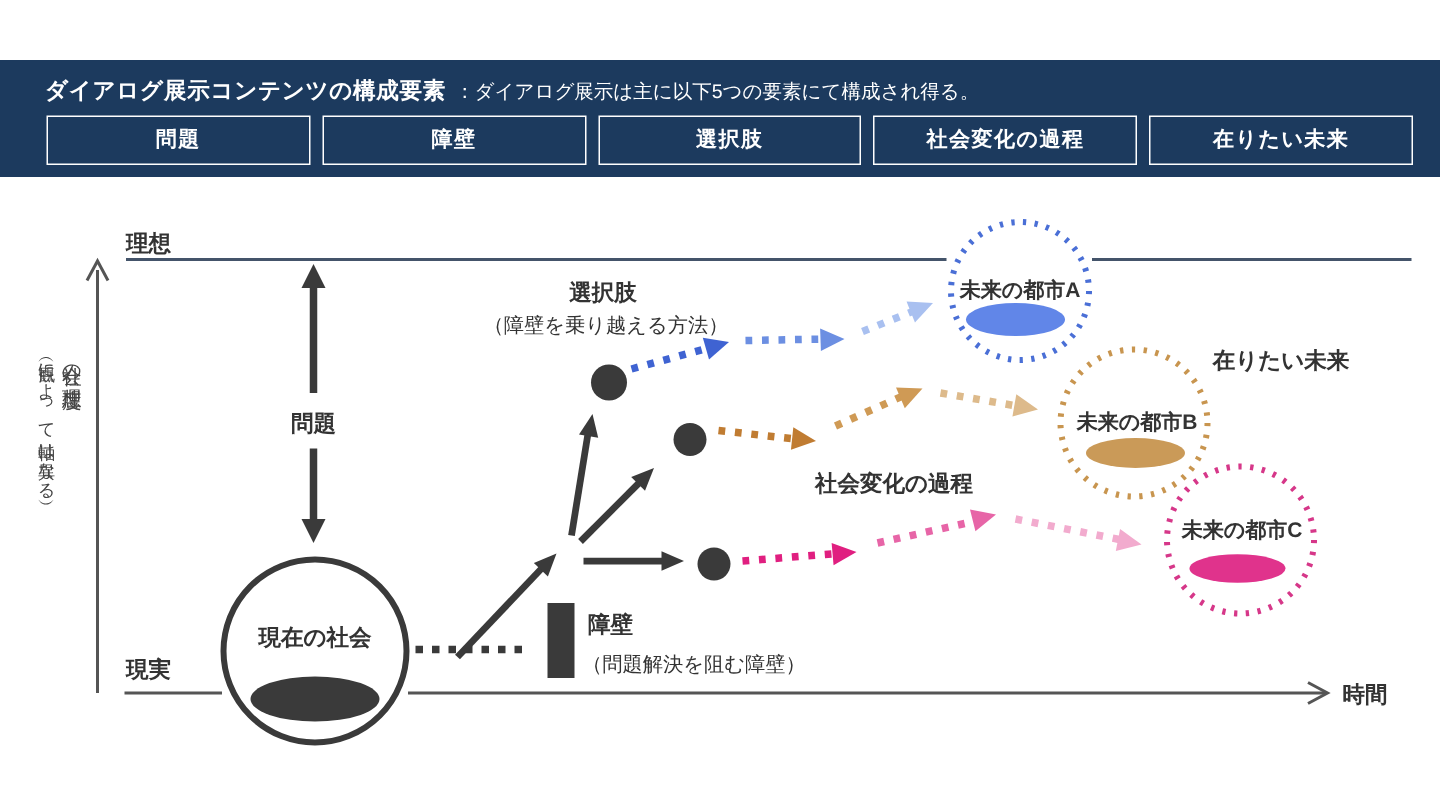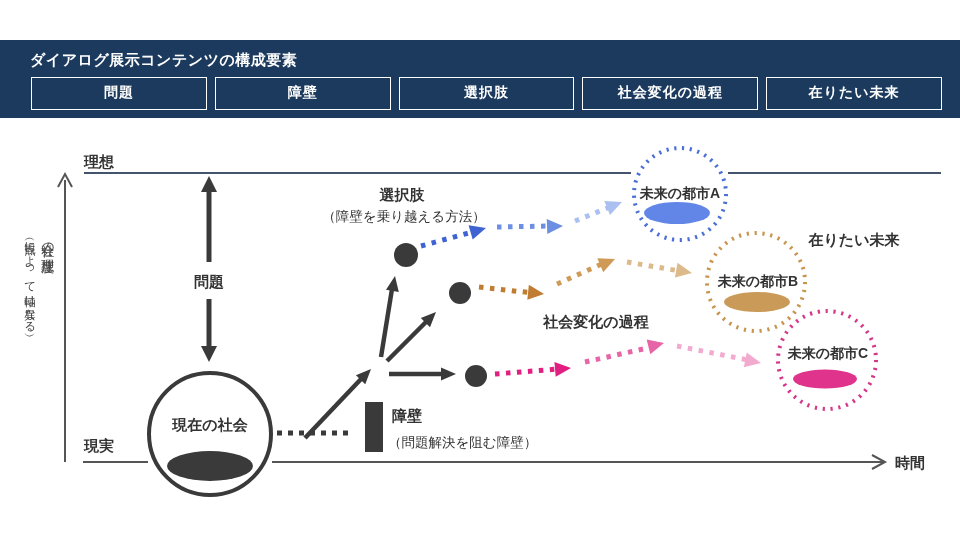--- a/index.html
+++ b/index.html
@@ -44,20 +44,21 @@
   .axis-txt{font-size:15px;font-weight:600;}
 </style>
 </head>
 <body>
 
 <div class="slide">
 
   <div class="band">
     <div class="band-title-row">
       <span class="band-title">ダイアログ展示コンテンツの構成要素</span>
+      <span class="band-subtitle">：ダイアログ展示は主に以下5つの要素にて構成され得る。</span>
     </div>
     <div class="band-boxes">
       <div class="ebox">問題</div>
       <div class="ebox">障壁</div>
       <div class="ebox">選択肢</div>
       <div class="ebox">社会変化の過程</div>
       <div class="ebox">在りたい未来</div>
     </div>
   </div>
 

